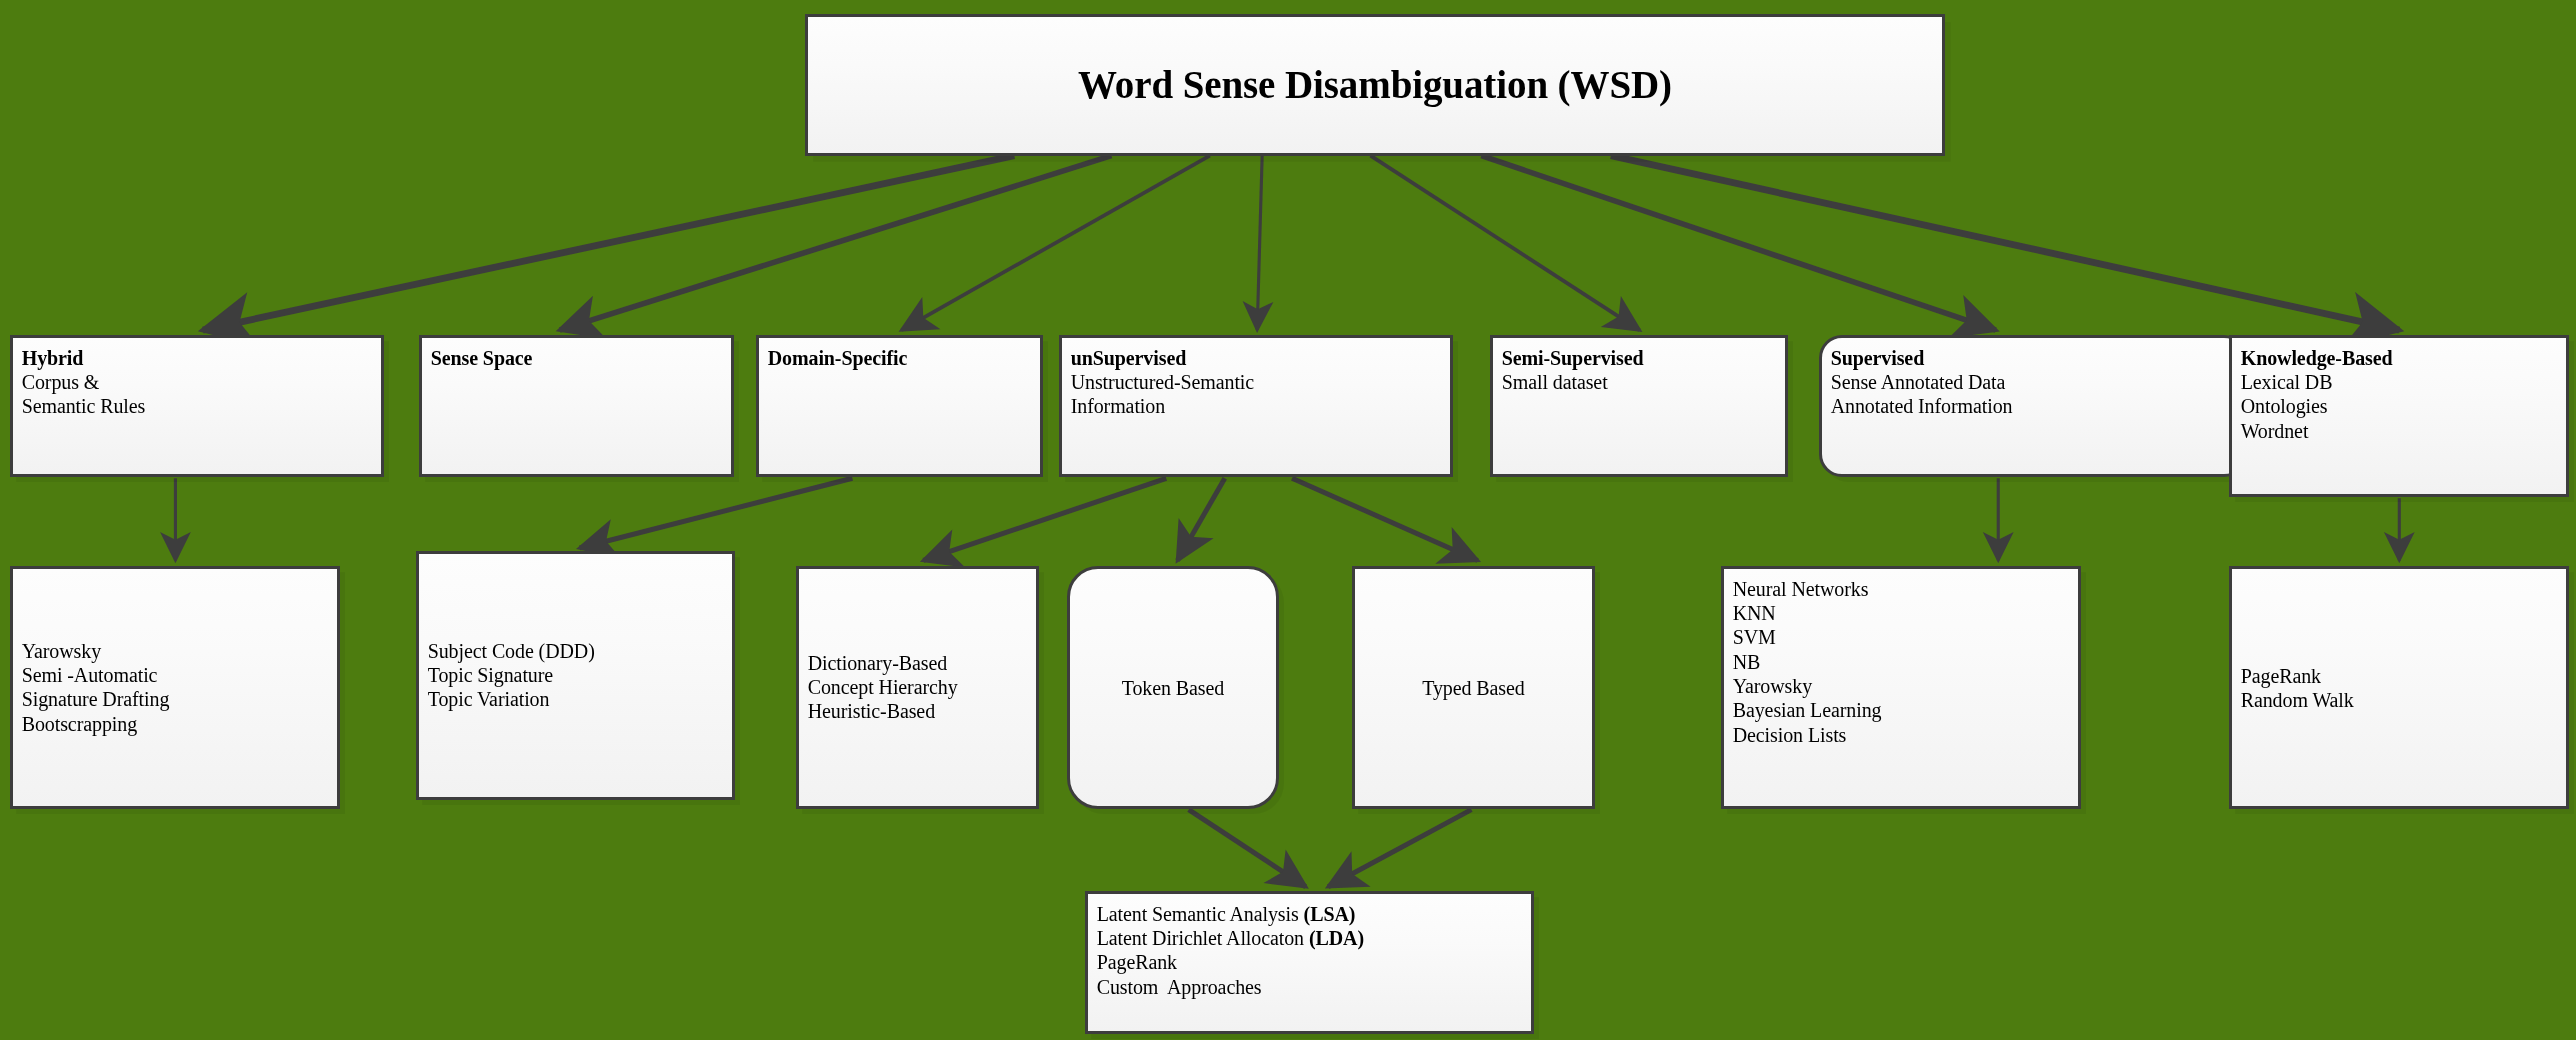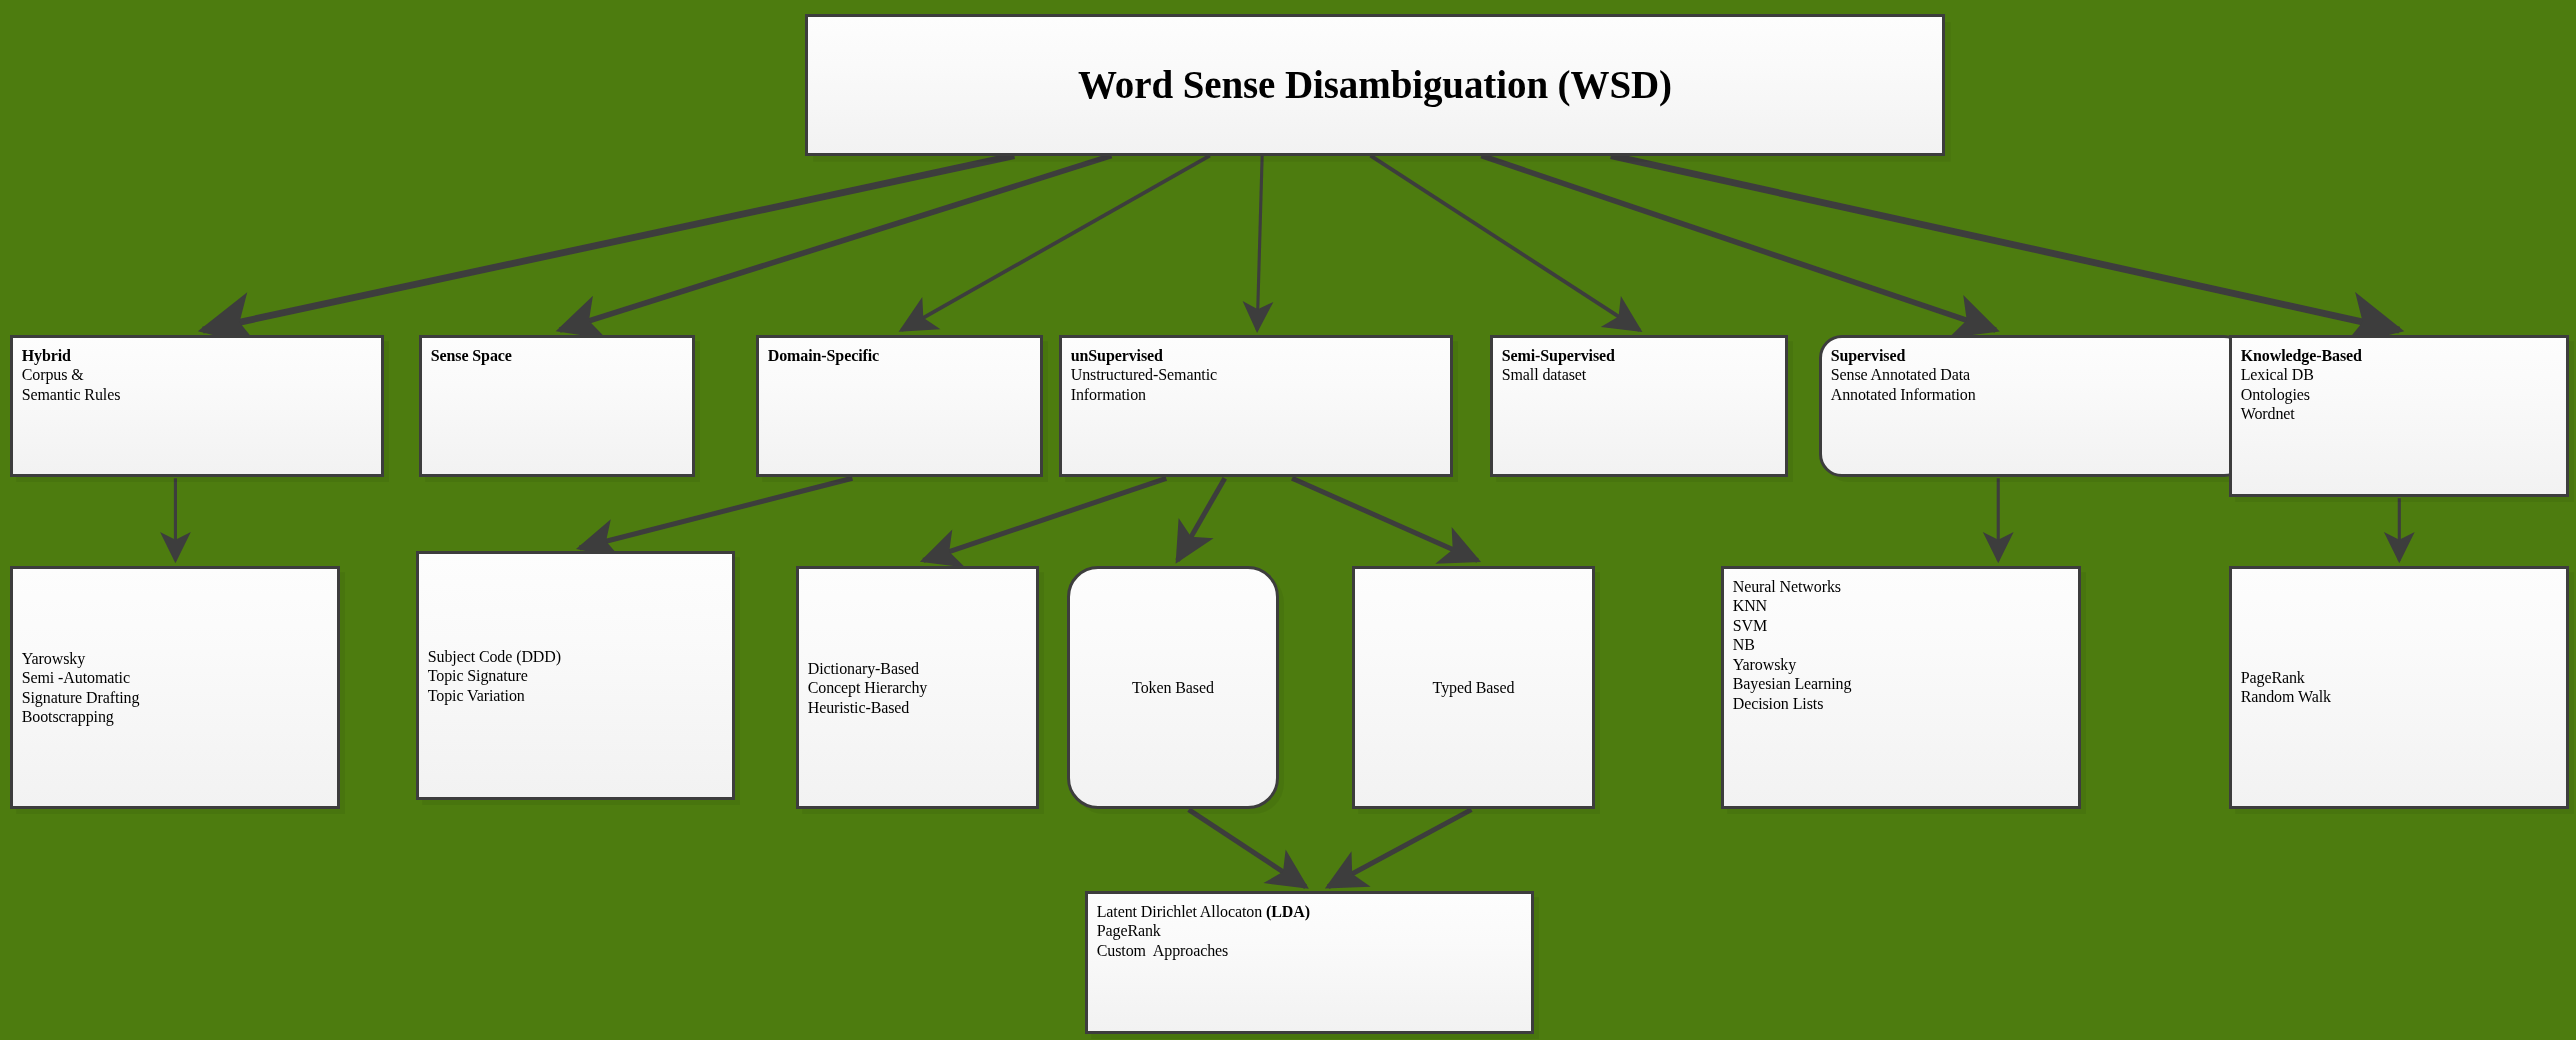--- a/index.html
+++ b/index.html
@@ -38,21 +38,21 @@
     right: 6.2px;
     top: 50%;
     transform: translateY(-50%);
   }
   .node.top-align .inner {
     top: 7.5px;
     transform: none;
   }
   .line {
     font-family: "Liberation Serif", "DejaVu Serif", serif;
-    font-size: 16px;
+    font-size: 20px;
     line-height: 1.22;
     color: #000000;
     white-space: pre;
     letter-spacing: -0.1px;
   }
   .line.b { font-weight: bold; }
   .line .bold { font-weight: bold; }
 
   
   #node-root {
@@ -61,21 +61,21 @@
     box-shadow: 6.9px 6.9px 0 -1.2px rgba(0,0,0,0.05);
   }
   #node-root .inner { left: 0; right: 0; text-align: center; }
   #node-root .line {
     font-size: 39px;
     font-weight: bold;
   }
 
   
   #node-hybrid      { left: 10px;   top: 335px; width: 374px;  height: 142px; }
-  #node-sensespace  { left: 419px;  top: 335px; width: 276px;  height: 142px; }
+  #node-sensespace  { left: 419px;  top: 335px; width: 315px;  height: 142px; }
   #node-domain      { left: 756px; top: 335px; width: 287px;  height: 142px; }
   #node-unsup       { left: 1059px; top: 335px; width: 394px;  height: 142px; }
   #node-semisup     { left: 1490px; top: 335px; width: 298px;  height: 142px; }
   #node-sup         { left: 1819px; top: 335px; width: 428px;  height: 142px; border-radius: 23px; }
   #node-kb          { left: 2229px; top: 335px; width: 340px;  height: 162px; }
 
   
   #node-hybrid-ch   { left: 10px;   top: 566px; width: 330px;  height: 243px; }
   #node-ss-ch       { left: 416px;  top: 551px; width: 319px;  height: 249px; }
   #node-dom-ch      { left: 796px; top: 566px; width: 243px;  height: 243px; }
@@ -236,20 +236,21 @@
 
   <div class="node" id="node-kb-ch">
     <div class="inner">
       <div class="line">PageRank</div>
       <div class="line">Random Walk</div>
     </div>
   </div>
 
   <div class="node top-align" id="node-bottom">
     <div class="inner">
+      <div class="line"><span>Latent Semantic Analysis </span><span class="bold">(LSA)</span></div>
       <div class="line"><span>Latent Dirichlet Allocaton </span><span class="bold">(LDA)</span></div>
       <div class="line">PageRank</div>
       <div class="line">Custom  Approaches</div>
     </div>
   </div>
 
 </div>
 
 
 </body></html>

